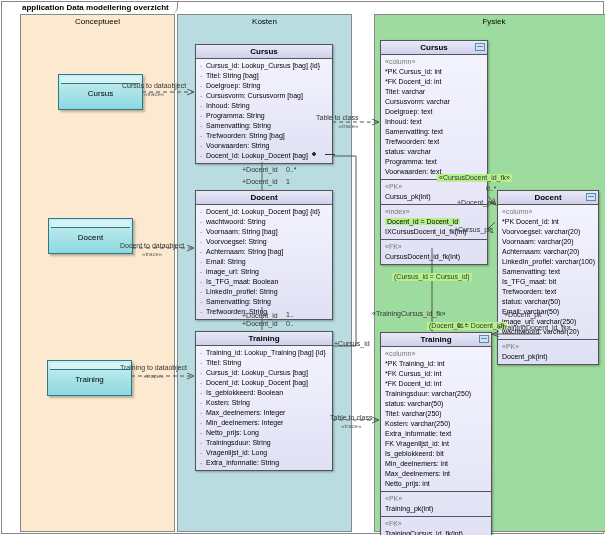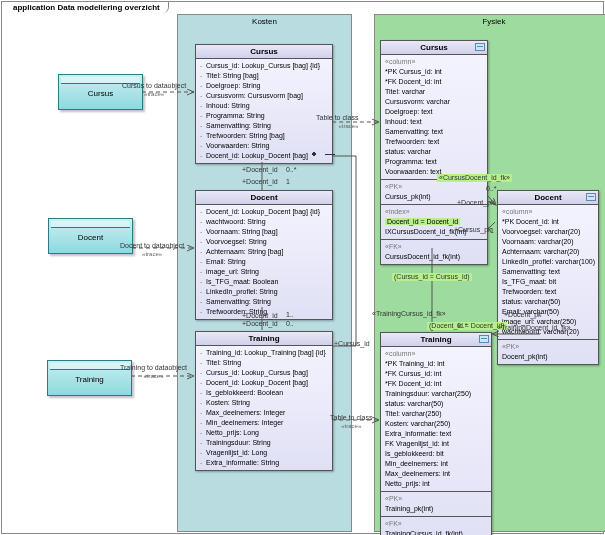--- a/index.html
+++ b/index.html
@@ -22,21 +22,21 @@
     left: 1px;
     background: #fff;
   }
   .title-tab {
     position: absolute;
     top: -1px;
     left: -1px;
     background: #fff;
     border: 1px solid #888;
     border-bottom: none;
-    padding: 1px 8px 1px 11px;
+    padding: 1px 8px 1px 20px;
     font-size: 8px;
     font-weight: bold;
     border-radius: 0 0 6px 0;
     z-index: 50;
   }
   .lane {
     position: absolute;
     top: 12px;
     height: 518px;
     border: 1px solid #888;
@@ -140,20 +140,23 @@
   }
   .edge-label .sub { color: #666; font-size: 6px; }
   .mult { position:absolute; font-size:7px; z-index:6; color:#333;}
 </style>
 </head>
 <body>
 
 <div class="outer-frame">
   <div class="title-tab">application Data modellering overzicht</div>
 
+  <div class="lane lane-conceptueel">
+    <div class="lane-title">Conceptueel</div>
+  </div>
   <div class="lane lane-logisch">
     <div class="lane-title">Kosten</div>
   </div>
   <div class="lane lane-fysiek">
     <div class="lane-title">Fysiek</div>
   </div>
 
   <div class="concept-box" style="left:56px; top:72px">
     <span>Cursus</span>
   </div>

